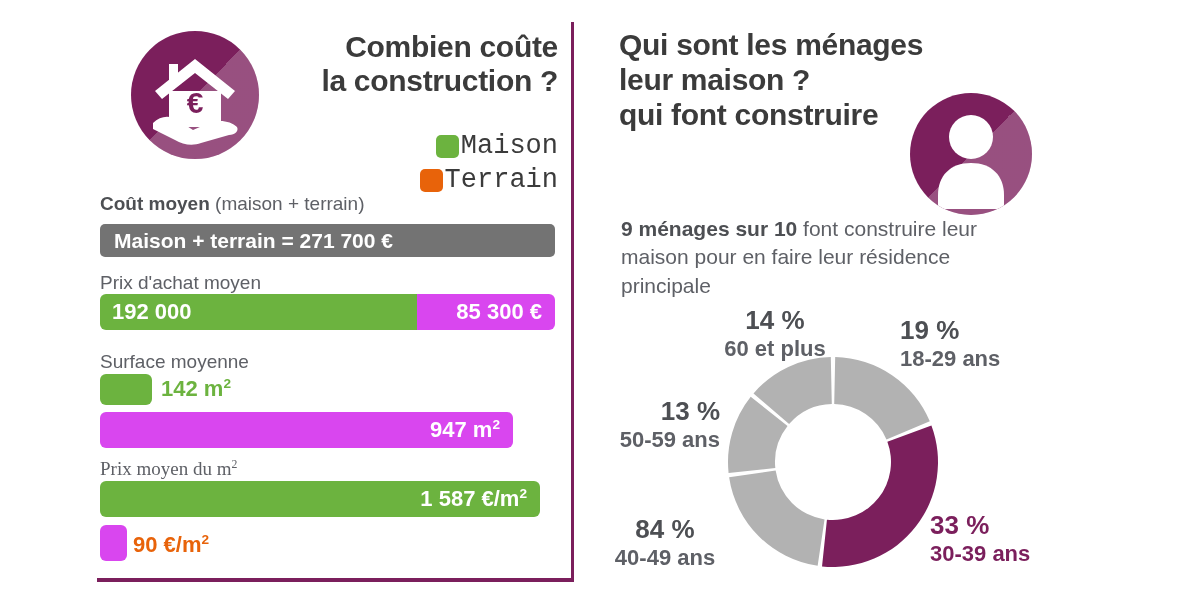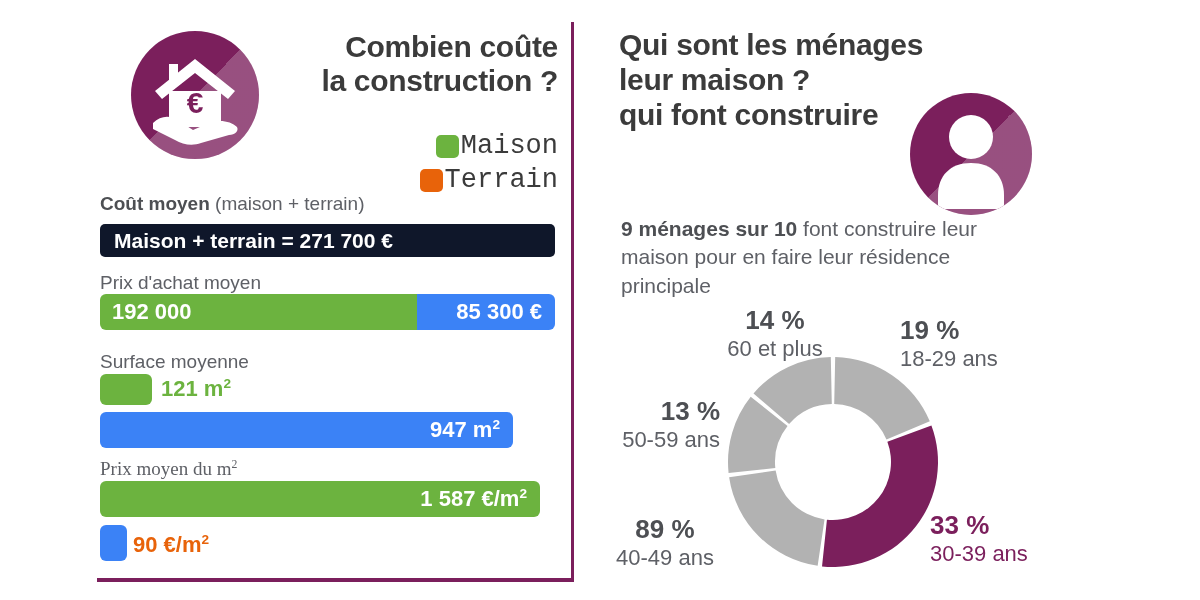--- a/index.html
+++ b/index.html
@@ -106,21 +106,21 @@
     white-space: nowrap;
   }
   .sec-label b { font-weight: bold; color: #4d4f53; }
   .sec-label .light { font-weight: normal; }
 
   
   #total-banner {
     position: absolute;
     left: 100px; top: 224px;
     width: 455px; height: 33px;
-    background: #0f172a;
+    background: #737373;
     border-radius: 5px;
     display: flex;
     align-items: center;
   }
   #total-banner .txt {
     color: #ffffff;
     font-size: 21px;
     font-weight: bold;
     margin-left: 14px;
     white-space: nowrap;
@@ -128,21 +128,21 @@
 
   
   .bar {
     position: absolute;
     border-radius: 6px;
     display: flex;
     align-items: center;
     box-sizing: border-box;
   }
   .bar.green { background: #6CB33F; }
-  .bar.orange { background: #3b82f6; }
+  .bar.orange { background: #d946ef; }
   .bar .val {
     color: #ffffff;
     font-weight: bold;
     font-size: 22px;
     white-space: nowrap;
   }
   .bar .val.left { margin-left: 12px; }
   .bar .val.right { margin-left: auto; margin-right: 13px; }
 
   
@@ -242,20 +242,21 @@
   .donut-label .pct {
     font-size: 26px;
     font-weight: bold;
     display: block;
     color: #4d4f53;
   }
   .donut-label .grp {
     font-size: 22px;
     display: block;
     color: #5e6066;
+    font-weight: bold;
   }
   .donut-label.highlight .pct,
   .donut-label.highlight .grp { color: #7B1F5C; }
   .donut-label.ta-right { text-align: right; }
   .donut-label.ta-center { text-align: center; }
 </style>
 </head>
 <body>
 
 <div id="stage">
@@ -313,21 +314,21 @@
     </div>
     <div class="bar orange" id="bar-purchase-orange">
       <span class="val right">85 300 €</span>
     </div>
 
     <div class="sec-label" style="left:100px; top:351px;">
       <span>Surface moyenne</span>
     </div>
 
     <div class="bar green" id="bar-surface-green"></div>
-    <div class="outside-val green-txt" style="left:161px; top:376px;"><span>121 m</span><sup>2</sup></div>
+    <div class="outside-val green-txt" style="left:161px; top:376px;"><span>142 m</span><sup>2</sup></div>
 
     <div class="bar orange" id="bar-surface-orange">
       <span class="val right"><span>947 m</span><sup>2</sup></span>
     </div>
 
     <div class="sec-label" style="left:100px; top:458px;font-family:Liberation Serif, serif;"><span>Prix moyen du m</span><sup>2</sup></div>
 
     <div class="bar green" id="bar-price-green">
       <span class="val right"><span>1 587 €/m</span><sup>2</sup></span>
     </div>
@@ -383,21 +384,21 @@
       <span class="pct">19 %</span>
       <span class="grp">18-29 ans</span>
     </div>
 
     <div class="donut-label ta-right" style="left:0px; top:396px; width:145px;">
       <span class="pct">13 %</span>
       <span class="grp">50-59 ans</span>
     </div>
 
     <div class="donut-label ta-center" style="left:5px; top:514px; width:170px;">
-      <span class="pct">89 %</span>
+      <span class="pct">84 %</span>
       <span class="grp">40-49 ans</span>
     </div>
 
     <div class="donut-label highlight" style="left:355px; top:510px;">
       <span class="pct">33 %</span>
       <span class="grp">30-39 ans</span>
     </div>
 
   </div>
 </div>

